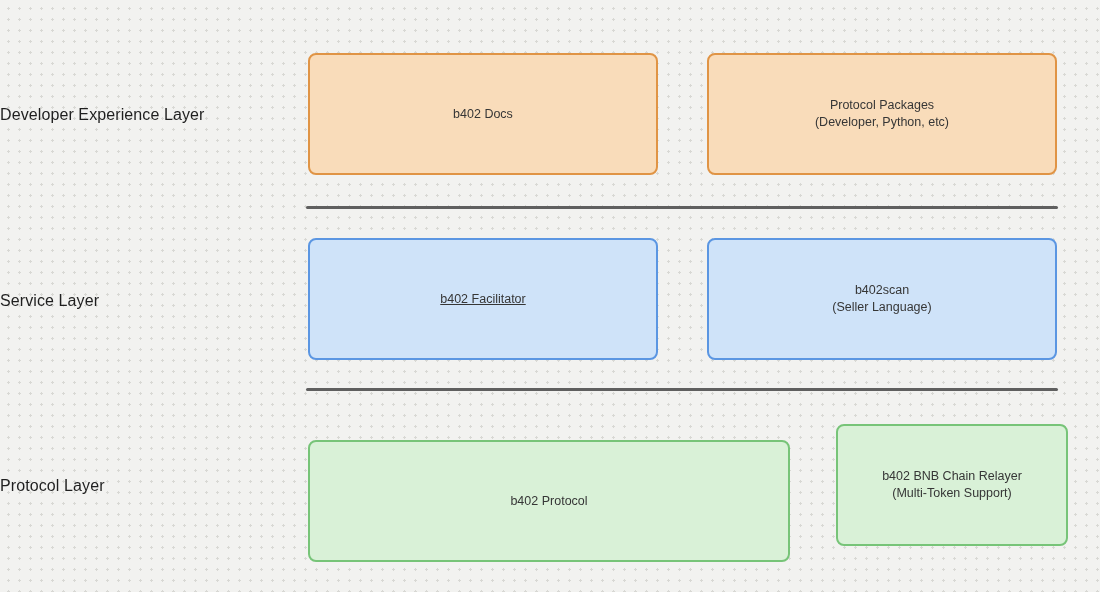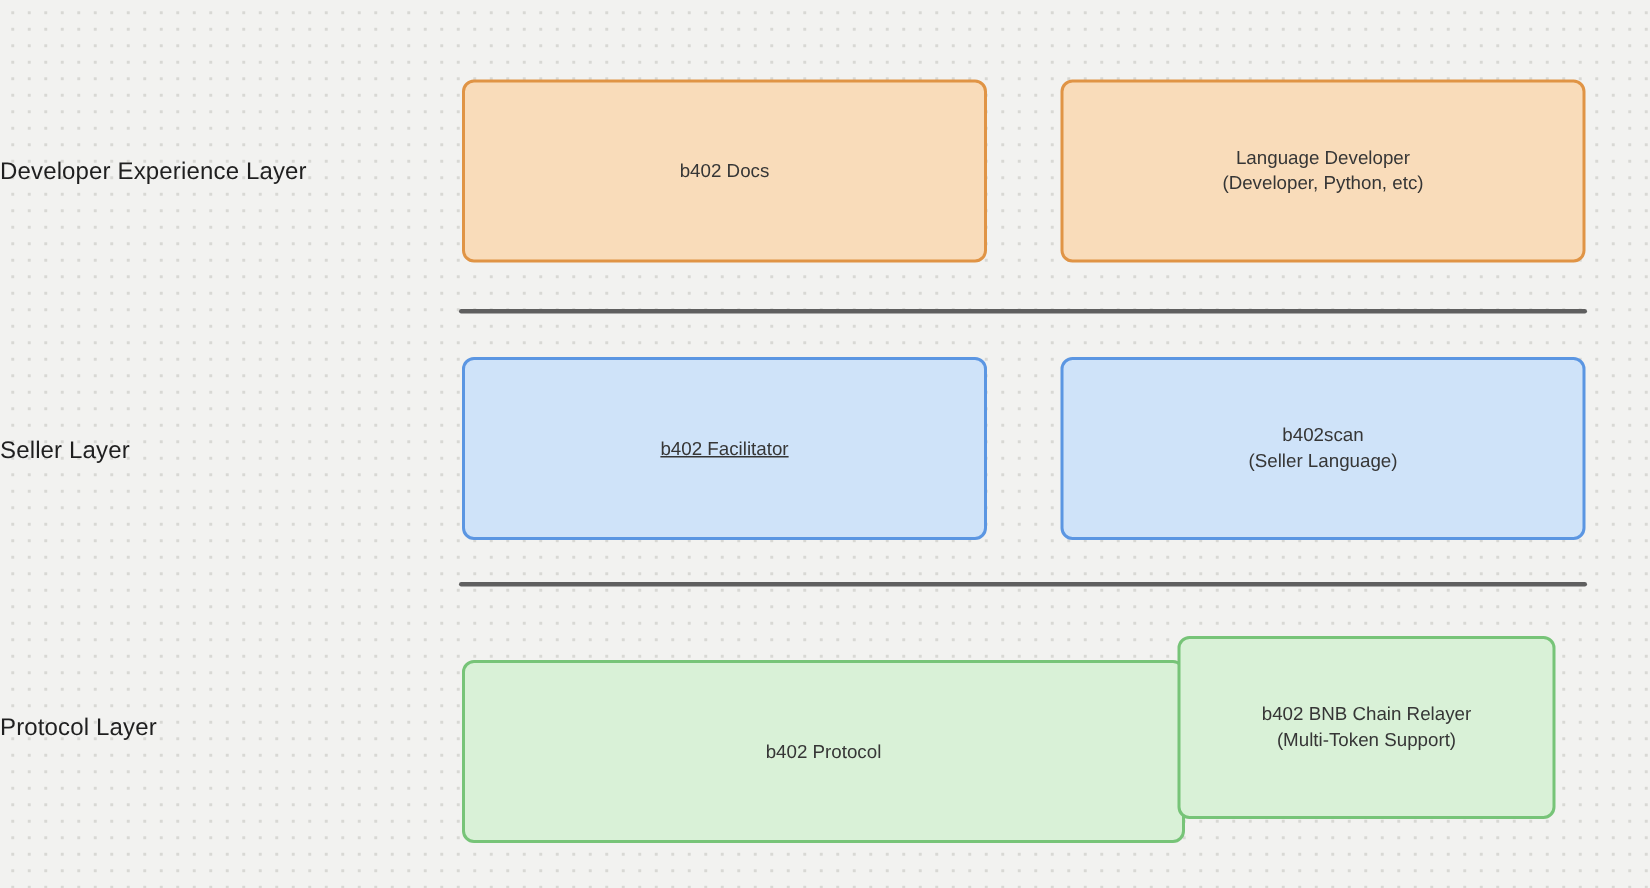--- a/index.html
+++ b/index.html
@@ -51,41 +51,41 @@
     height: 3px;
     border-radius: 2px;
   }
   
   .row1 { top: 53px;  height: 122px; }
   .row2 { top: 238px; height: 122px; }
   .row3 { top: 424px; height: 122px; }
   .col-a { left: 308px; width: 350px; }
   .col-b { left: 707px; width: 350px; }
   .col-wide   { left: 308px; width: 482px; }
-  .col-narrow { left: 785px; width: 252px; }
+  .col-narrow { left: 836px; width: 232px; }
 </style>
 </head>
 <body>
 
 <div class="canvas">
 
   <div class="layer-label" style="top:105px">Developer Experience Layer</div>
 
   <div class="box row1 col-a" style="background-color: rgb(249, 220, 186); border-color: rgb(224, 148, 69);">
     <span>b402 Docs</span>
   </div>
 
   <div class="box row1 col-b" style="background-color: rgb(249, 220, 186); border-color: rgb(224, 148, 69);">
-    <span>Language Developer</span>
+    <span>Protocol Packages</span>
     <span>(Developer, Python, etc)</span>
   </div>
 
   <div class="divider" style="top: 206px; background-color: rgb(95, 95, 95);"></div>
 
-  <div class="layer-label" style="top:291px">Seller Layer</div>
+  <div class="layer-label" style="top:291px">Service Layer</div>
 
   <div class="box row2 col-a" style="background-color: rgb(207, 227, 249); border-color: rgb(91, 150, 226); text-decoration: underline;">
     <span>b402 Facilitator</span>
   </div>
 
   <div class="box row2 col-b" style="background-color: rgb(207, 227, 249); border-color: rgb(91, 150, 226); justify-content: center;">
     <span>b402scan</span>
     <span>(Seller Language)</span>
   </div>
 

